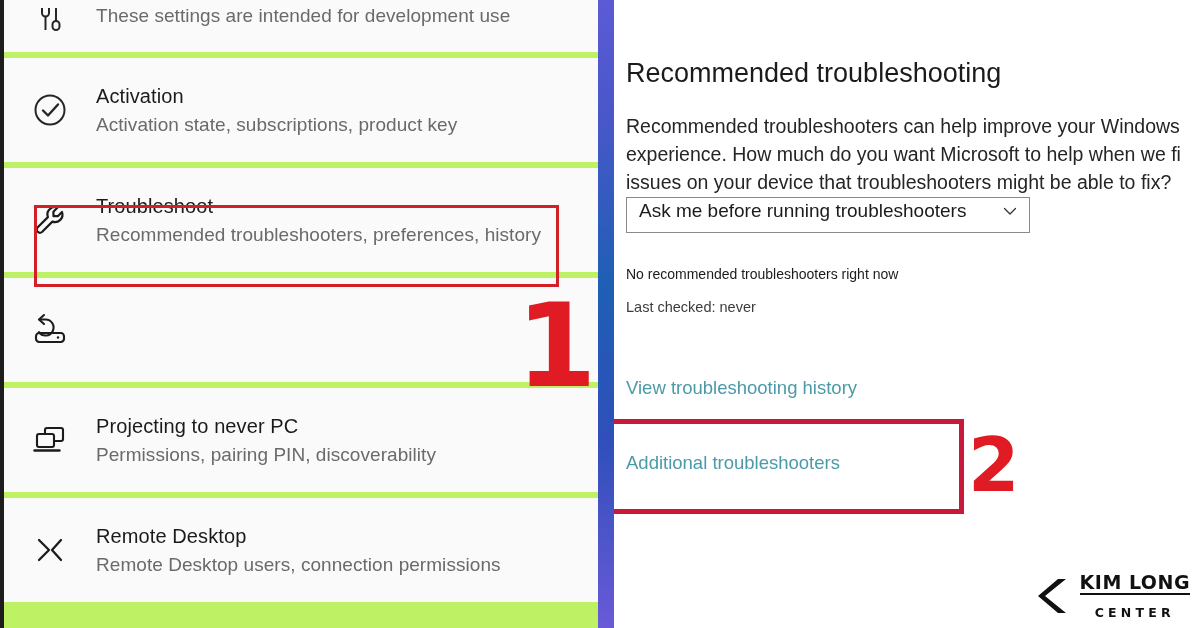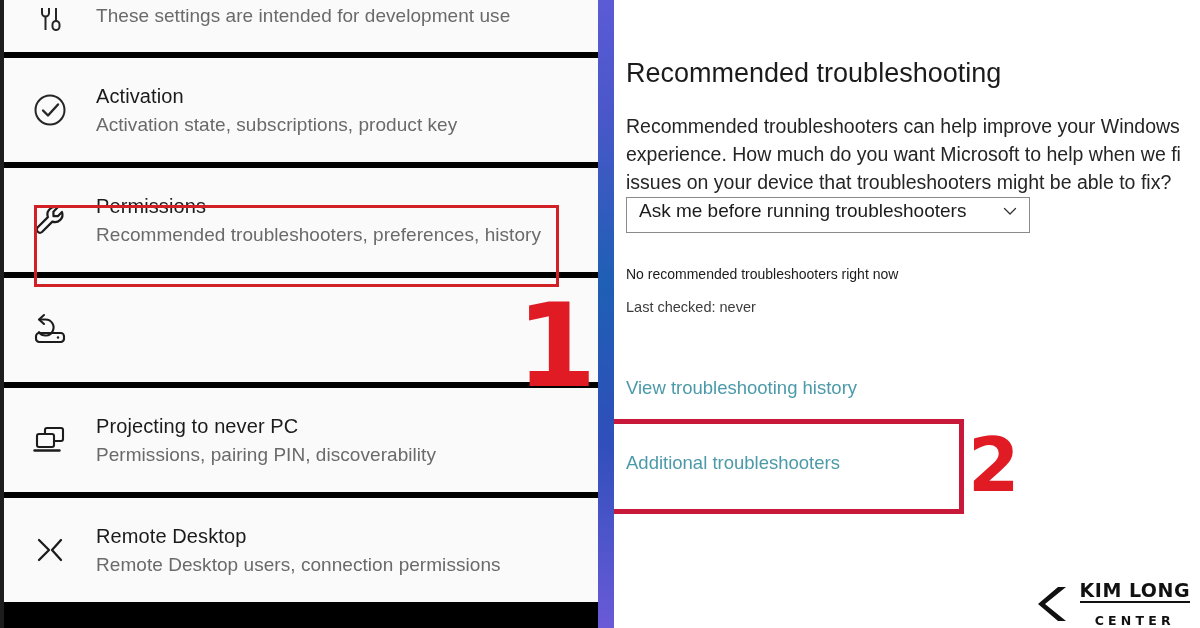--- a/index.html
+++ b/index.html
@@ -7,21 +7,21 @@
     width:1200px;height:628px;overflow:hidden;
     background:#ffffff;
     font-family:"Liberation Sans","DejaVu Sans",sans-serif;
     -webkit-font-smoothing:antialiased;
   }
   .screen{position:relative;width:1200px;height:628px;overflow:hidden;background:#fff;}
 
   
   .left-panel{
     position:absolute;left:0;top:0;width:598px;height:628px;
-    background:#000000;overflow:hidden;
+    background:#bef264;overflow:hidden;
     border-left:4px solid #1d1d1d;
     box-sizing:border-box;
   }
   .nav-list{position:absolute;left:0;top:-22px;width:598px;}
   .nav-row{
     position:relative;width:594px;height:104px;
     background:#fafafa;
     display:flex;align-items:center;
     margin-bottom:6px;
     box-sizing:border-box;
@@ -108,21 +108,21 @@
     border:5px solid #c9193b;box-sizing:border-box;pointer-events:none;
   }
   .marker-2{
     position:absolute;left:354px;top:430px;
     font-size:74px;font-weight:bold;color:#e01b24;
     font-family:"DejaVu Sans",sans-serif;line-height:70px;
   }
 
   
   .watermark{
-    position:absolute;right:10px;bottom:0;
+    position:absolute;right:10px;bottom:8px;
     display:flex;align-items:center;gap:10px;
   }
   .wm-mark{width:34px;height:40px;}
   .wm-text{display:flex;flex-direction:column;align-items:stretch;}
   .wm-top{
     font-size:19px;font-weight:bold;color:#111;letter-spacing:.5px;
     font-family:"DejaVu Sans",sans-serif;line-height:20px;
     border-bottom:2px solid #111;padding-bottom:1px;
   }
   .wm-bot{
@@ -166,21 +166,21 @@
         </div>
       </div>
 
       <div class="nav-row">
         <div class="nav-icon">
           <svg width="44" height="44" viewBox="0 0 44 44" fill="none" stroke="#1c1c1c" stroke-width="2.2" stroke-linecap="round" stroke-linejoin="round">
             <path d="M29.5 9.5 a7.5 7.5 0 0 0 -9.6 9.6 L9.5 29.5 a3.2 3.2 0 0 0 4.5 4.5 l10.4 -10.4 a7.5 7.5 0 0 0 9.6 -9.6 l-4.2 4.2 -4.3 -0.1 -0.1 -4.3 z"></path>
           </svg>
         </div>
         <div class="nav-text">
-          <div class="nav-title">Permissions</div>
+          <div class="nav-title">Troubleshoot</div>
           <div class="nav-sub">Recommended troubleshooters, preferences, history</div>
         </div>
       </div>
 
       <div class="nav-row">
         <div class="nav-icon">
           <svg width="44" height="44" viewBox="0 0 44 44" fill="none" stroke="#1c1c1c" stroke-width="2.1" stroke-linecap="round" stroke-linejoin="round">
             <path d="M16 7 l-5 4.5 l5 4.5"></path>
             <path d="M11.5 11.5 h6 a8 8 0 1 1 -6.5 12.6"></path>
             <rect x="8" y="25" width="28" height="9" rx="3.2"></rect>

